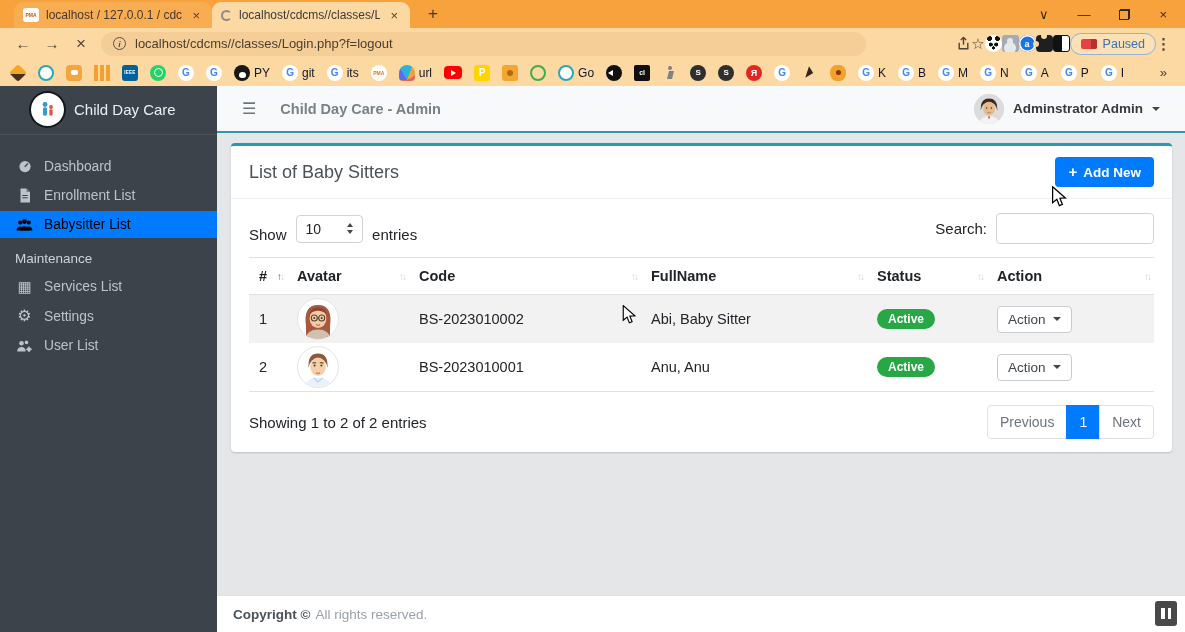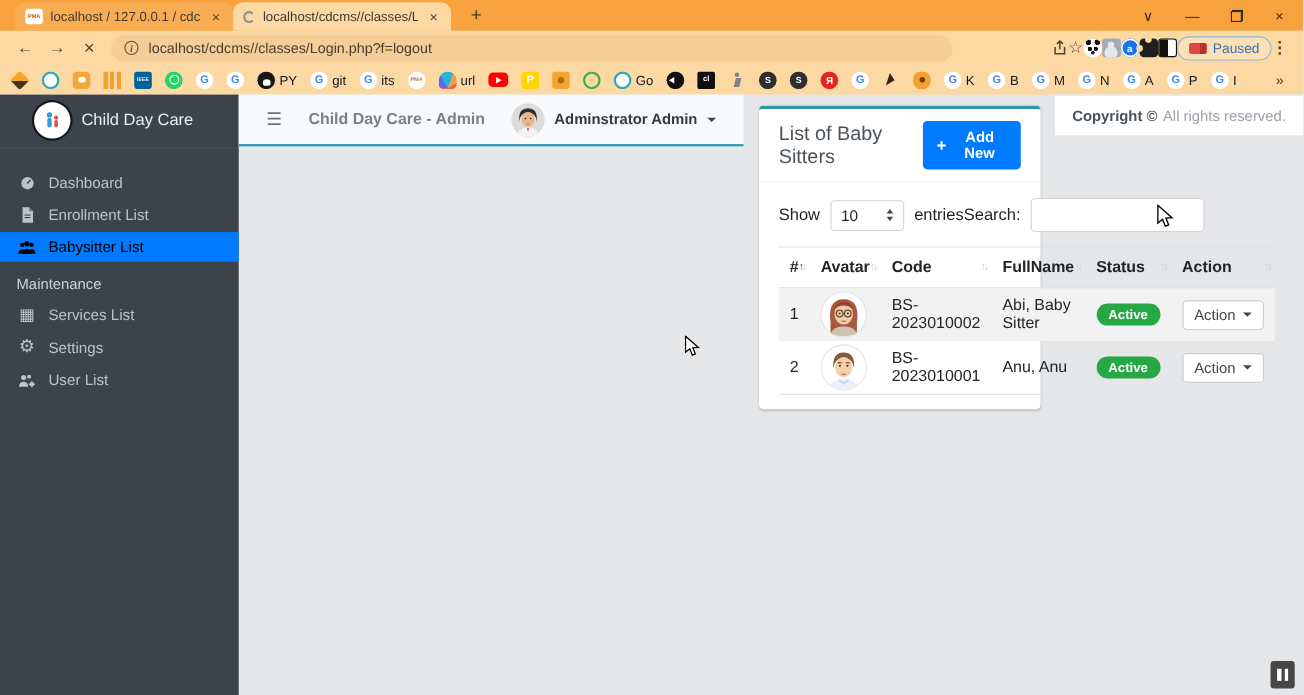--- a/index.html
+++ b/index.html
@@ -97,37 +97,37 @@
 .brand-name{color:#eceff2;font-size:15px}
 .snav{padding-top:15px}
 .nav-item{display:flex;align-items:center;gap:10px;padding:6px 15px;font-size:13.8px;color:#bdc3ca;margin:2px 0}
 .nav-item.active{background:#007bff;color:#000000}
 .ni{width:19px;text-align:center;flex-shrink:0;display:flex;justify-content:center}
 .ni svg{display:block}
 .ni-services::before{content:"▦";font-size:15px;line-height:1}
 .ni-settings::before{content:"⚙";font-size:16px;line-height:1}
 .nav-section{padding:11px 15px 5px;color:#ced3d9;font-size:13.5px}
 
-.main{flex:1;display:flex;flex-direction:row;min-width:0}
+.main{flex:1;display:flex;flex-direction:column;min-width:0}
 .topnav{height:47px;background:#f8f9fa;border-bottom:2px solid #2e96ad;display:flex;align-items:center;padding:0 25px;gap:24px;flex-shrink:0}
 .menu-ic::before{content:"☰";font-size:16px;color:#6c757d}
 .nav-title{font-size:14.5px;font-weight:700;color:#76818a}
 .user{margin-left:auto;display:flex;align-items:center;gap:9px;font-size:13.5px;font-weight:700;color:#343a40}
 .uavatar{width:30px;height:30px;border-radius:50%;overflow:hidden;background:#d7d7d7;flex-shrink:0}
 .dcaret{width:0;height:0;border-left:4px solid transparent;border-right:4px solid transparent;border-top:4.5px solid #3f454b;display:inline-block}
 
 .content{flex:1;position:relative}
 .card{position:absolute;left:14px;right:13px;top:10px;background:#fff;border-top:3px solid #2e96ad;border-radius:4px;box-shadow:0 1px 2px rgba(0,0,0,.18)}
 .card-header{display:flex;align-items:center;justify-content:space-between;padding:11px 18px;border-bottom:1px solid #eef0f2}
 .card-title{font-size:18px;font-weight:400;color:#4a5259}
 .add-new{background:#007bff;color:#fff;border:none;border-radius:4px;padding:7px 13px;font-size:13.5px;font-weight:700;display:flex;gap:6px;align-items:center;cursor:pointer}
 .plus-ic::before{content:"+";font-size:15px;font-weight:700;line-height:1}
 .card-body{padding:14px 18px 13px}
 .controls{display:flex;justify-content:space-between;align-items:center;margin-bottom:13px;font-size:15px;color:#212529}
-.length{display:flex;align-items:center;gap:9px}
+.length{display:flex;align-items:flex-end;gap:9px}
 .select{border:1px solid #ced4da;border-radius:4px;padding:5px 9px;display:flex;align-items:center;gap:26px;font-size:14px;color:#212529}
 .sel-car{display:flex;flex-direction:column;gap:2.5px}
 .sel-car i{display:block;width:0;height:0;border-left:3.5px solid transparent;border-right:3.5px solid transparent}
 .sel-car .up{border-bottom:4px solid #444}
 .sel-car .dn{border-top:4px solid #444}
 .searchbox{display:flex;align-items:center;gap:9px}
 .searchbox input{width:158px;height:31px;border:1px solid #ced4da;border-radius:4px;padding:0 9px;font-size:14px;outline:none}
 
 table{width:100%;border-collapse:collapse;font-size:14.5px;color:#212529}
 thead th{border-top:1px solid #dee2e6;border-bottom:1px solid #dee2e6;padding:10px;text-align:left;font-weight:700;position:relative}
@@ -509,20 +509,28 @@
                 <td>Anu, Anu</td>
                 <td><span class="badge">Active</span></td>
                 <td><button class="action-btn">
                       <span>Action</span>
                       <span class="dcaret"></span>
                     </button></td>
               </tr>
             </tbody>
           </table>
 
+          <div class="tfoot">
+            <span>Showing 1 to 2 of 2 entries</span>
+            <div class="pagination">
+              <span class="page-btn prev">Previous</span>
+              <span class="page-btn current">1</span>
+              <span class="page-btn next">Next</span>
+            </div>
+          </div>
         </div>
       </div>
     </div>
 
     <div class="footerbar">
       <strong>Copyright ©</strong>
       <span>All rights reserved.</span>
     </div>
   </div>
 </div>

